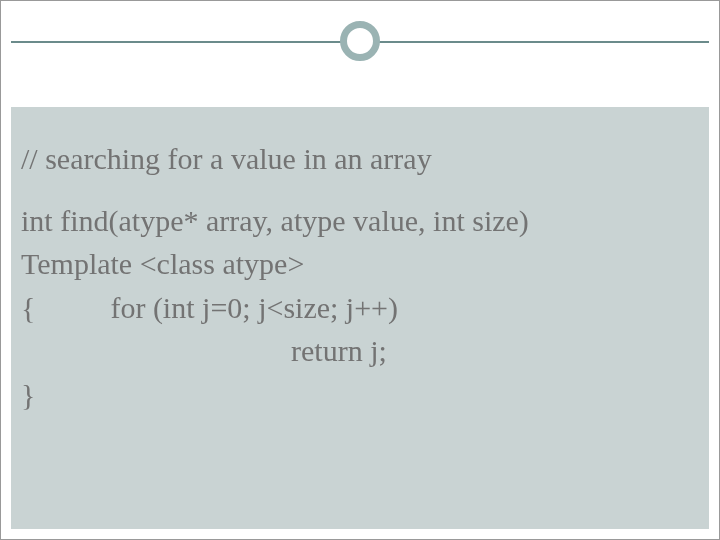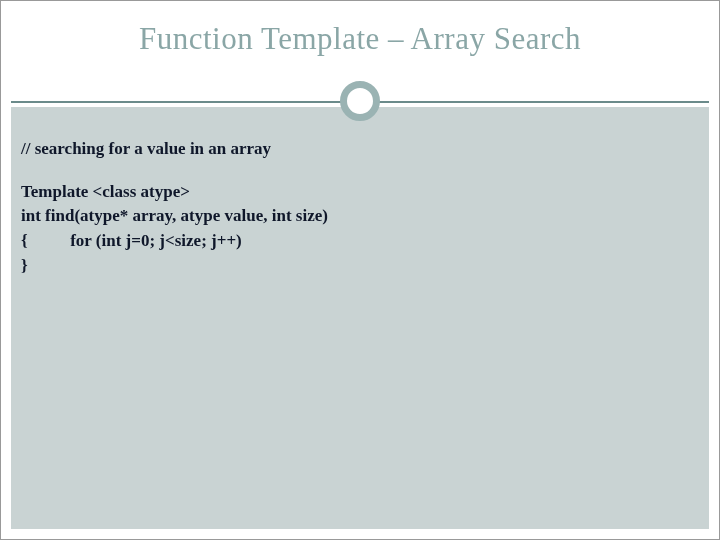--- a/index.html
+++ b/index.html
@@ -64,45 +64,44 @@
     bottom: 10px;
     background: #c9d3d3;
     z-index: 1;
   }
   .content {
     position: absolute;
     left: 20px;
     right: 20px;
     top: 136px;
     z-index: 4;
-    font-size: 17px;
+    font-size: 30px;
     line-height: 1.45;
-    color: #0f172a;
-    font-weight: bold;
+    color: #737373;
   }
   .content .line {
     white-space: pre;
   }
   .spacer { height: 18px; }
 </style>
 </head>
 <body>
 
 <div class="slide">
   <div class="body-bg"></div>
 
   <div class="title-area">
-    <h1 class="title">Function Template – Array Search</h1>
     <div class="divider-wrap">
       <div class="hr-line"></div>
       <div class="circle-ring"></div>
     </div>
   </div>
 
   <div class="content">
     <div class="line">// searching for a value in an array</div>
     <div class="spacer"></div>
+    <div class="line">int find(atype* array, atype value, int size)</div>
     <div class="line">Template &lt;class atype&gt;</div>
-    <div class="line">int find(atype* array, atype value, int size)</div>
     <div class="line">{          for (int j=0; j&lt;size; j++)</div>
+    <div class="line">                                    return j;</div>
     <div class="line">}</div>
   </div>
 </div>
 
 </body></html>

